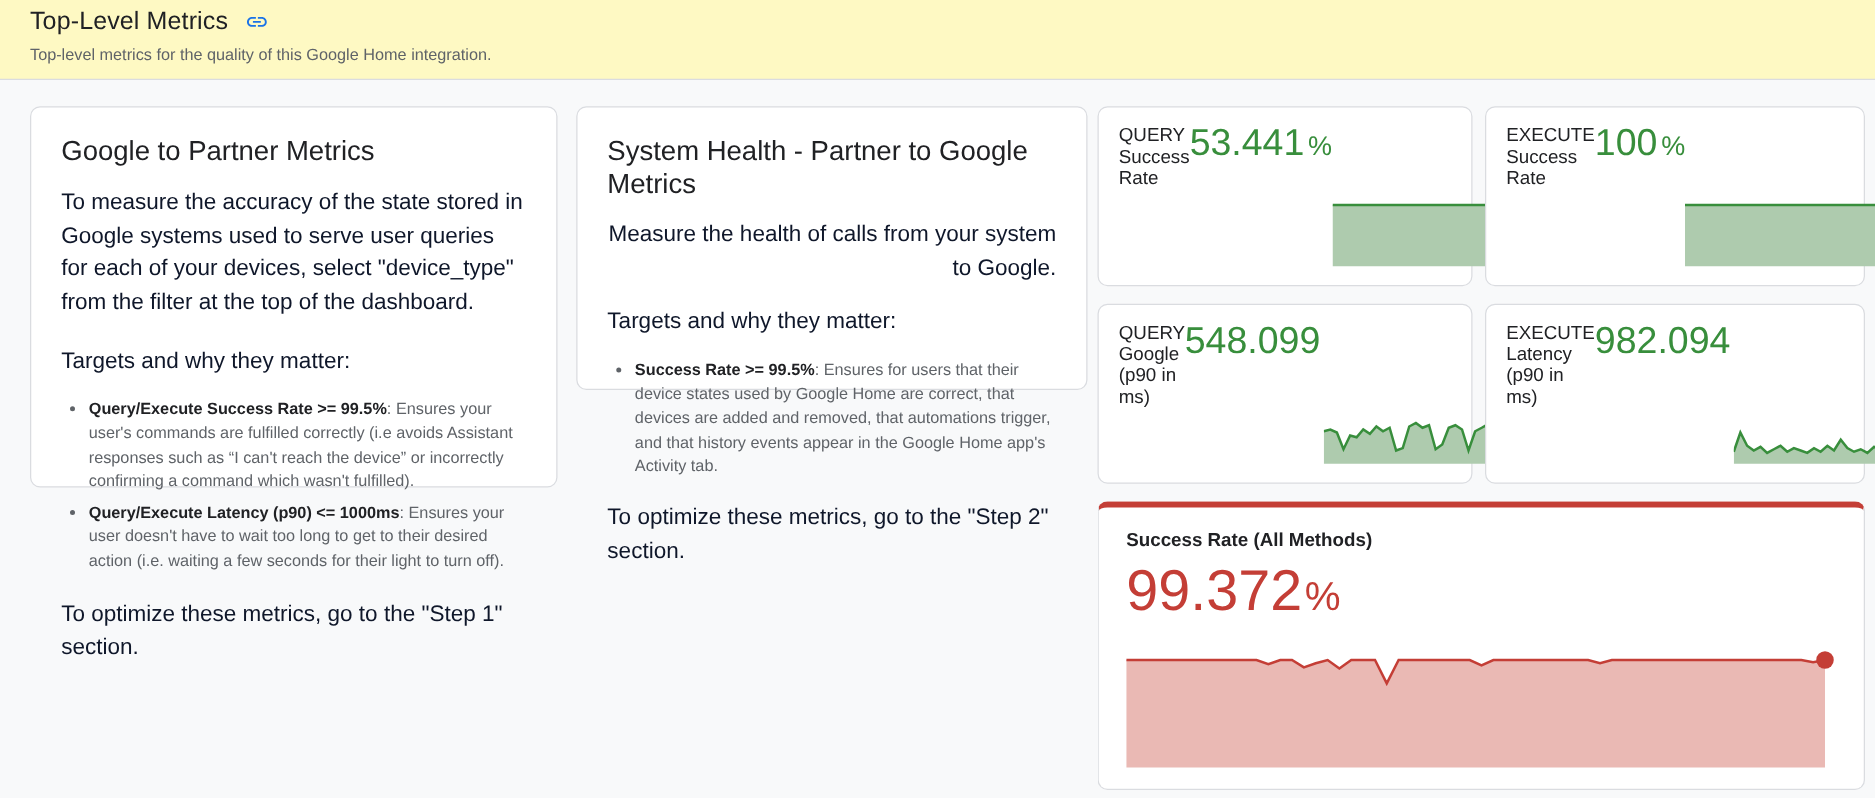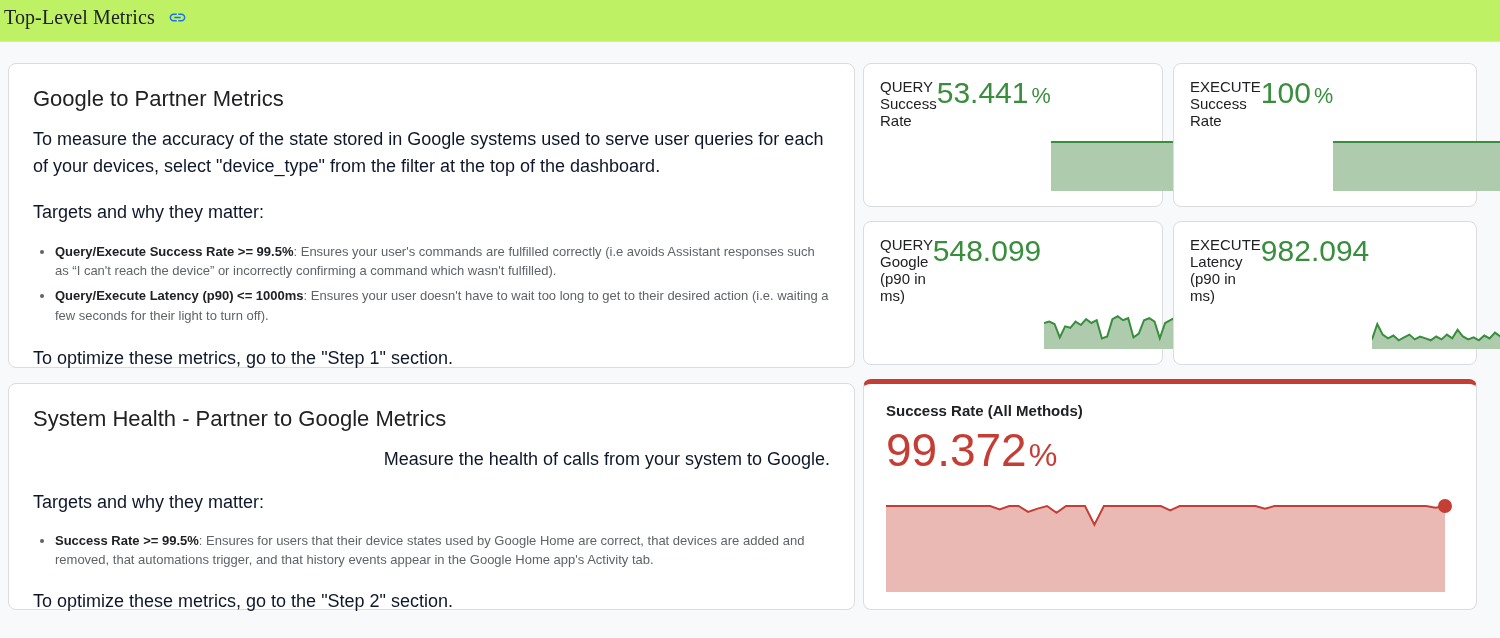--- a/index.html
+++ b/index.html
@@ -5,28 +5,28 @@
   * { box-sizing: border-box; }
   html,body { margin:0; padding:0; }
   body {
     width:1500px; height:638px;
     font-family:"Liberation Sans", sans-serif;
     background:#f8f9fa;
     color:#202124;
     overflow:hidden;
   }
   
-  .header { background:#bef264; padding:6px 8px 12px 4px; border-bottom:1px solid #dadce0;font-family:Liberation Serif, serif; }
+  .header { background:#fef9c3; padding:6px 8px 12px 24px; border-bottom:1px solid #dadce0; }
   .title-row { display:flex; align-items:center; gap:12px; }
   .page-title { font-size:20px; font-weight:400; color:#202124; margin:0; letter-spacing:0.1px; }
   .link-btn { display:inline-flex; align-items:center; justify-content:center; width:22px; height:22px; cursor:pointer; border:none; background:none; padding:0; }
   .subtitle { font-size:13px; color:#5f6368; margin:7px 0 0 0; }
   
   .main { display:flex; gap:8px; padding:21px 8px 0 8px; }
-  .left-col  { width:847px; display:flex; flex-direction:column; gap:15px; }
+  .left-col  { width:847px; display:flex; flex-direction:row; gap:15px;margin-left:16px; }
   .right-col { width:614px; display:flex; flex-direction:column; gap:14px; }
   .card { background:#fff; border:1px solid #dadce0; border-radius:8px; }
   
   .info-card { padding:16px 24px; }
   .info-card.tall  { height:305px; }
   .info-card.short { height:227px; }
   .card-title { font-size:22px; font-weight:400; color:#202124; margin:6px 0 14px 0; }
   .body-text  { font-size:18px; color:#0f172a; line-height:1.48; margin:0 0 20px 0; }
   .targets    { margin-bottom:16px; }
   .bullets { margin:0 0 20px 0; padding-left:22px; }
@@ -53,20 +53,21 @@
 
 <header class="header">
   <div class="title-row">
     <h1 class="page-title">Top-Level Metrics</h1>
     <button class="link-btn" title="">
       <svg width="19" height="19" viewBox="0 0 24 24">
         <path fill="#1a73e8" d="M3.9 12c0-1.71 1.39-3.1 3.1-3.1h4V7H7c-2.76 0-5 2.24-5 5s2.24 5 5 5h4v-1.9H7c-1.71 0-3.1-1.39-3.1-3.1zM8 13h8v-2H8v2zm9-6h-4v1.9h4c1.71 0 3.1 1.39 3.1 3.1s-1.39 3.1-3.1 3.1h-4V17h4c2.76 0 5-2.24 5-5s-2.24-5-5-5z"></path>
       </svg>
     </button>
   </div>
+  <p class="subtitle">Top-level metrics for the quality of this Google Home integration.</p>
 </header>
 
 <main class="main">
 
   <section class="left-col">
 
     <article class="card info-card tall">
       <h2 class="card-title">Google to Partner Metrics</h2>
       <p class="body-text">To measure the accuracy of the state stored in Google systems used to serve user queries for each of your devices, select "device_type" from the filter at the top of the dashboard.</p>
       <p class="body-text targets">Targets and why they matter:</p>

